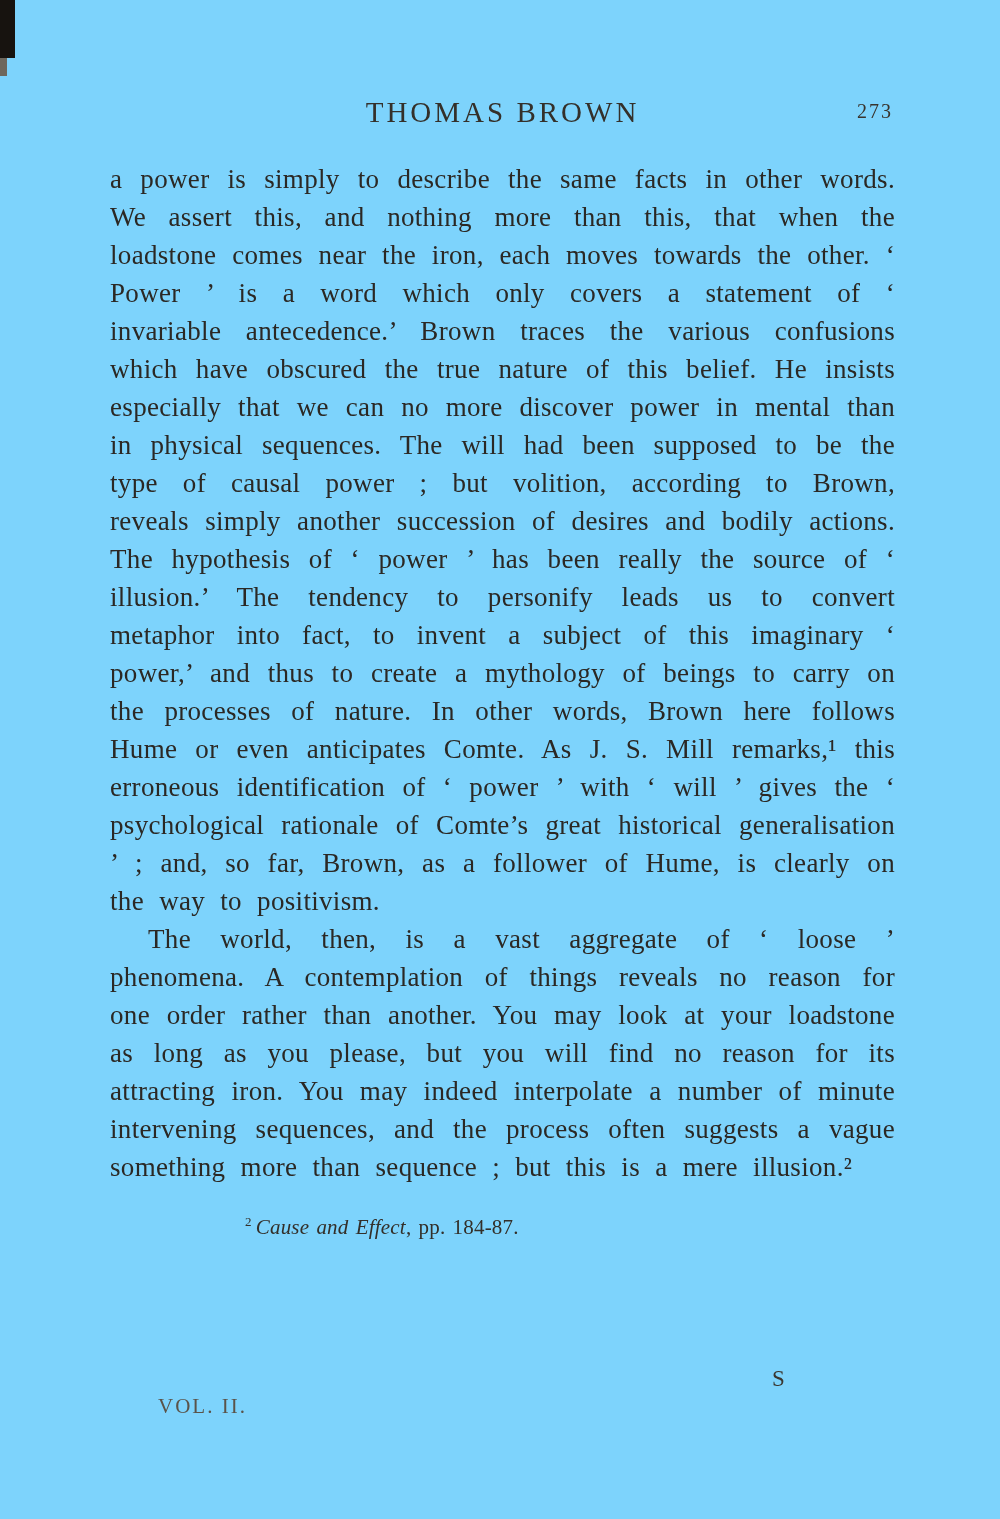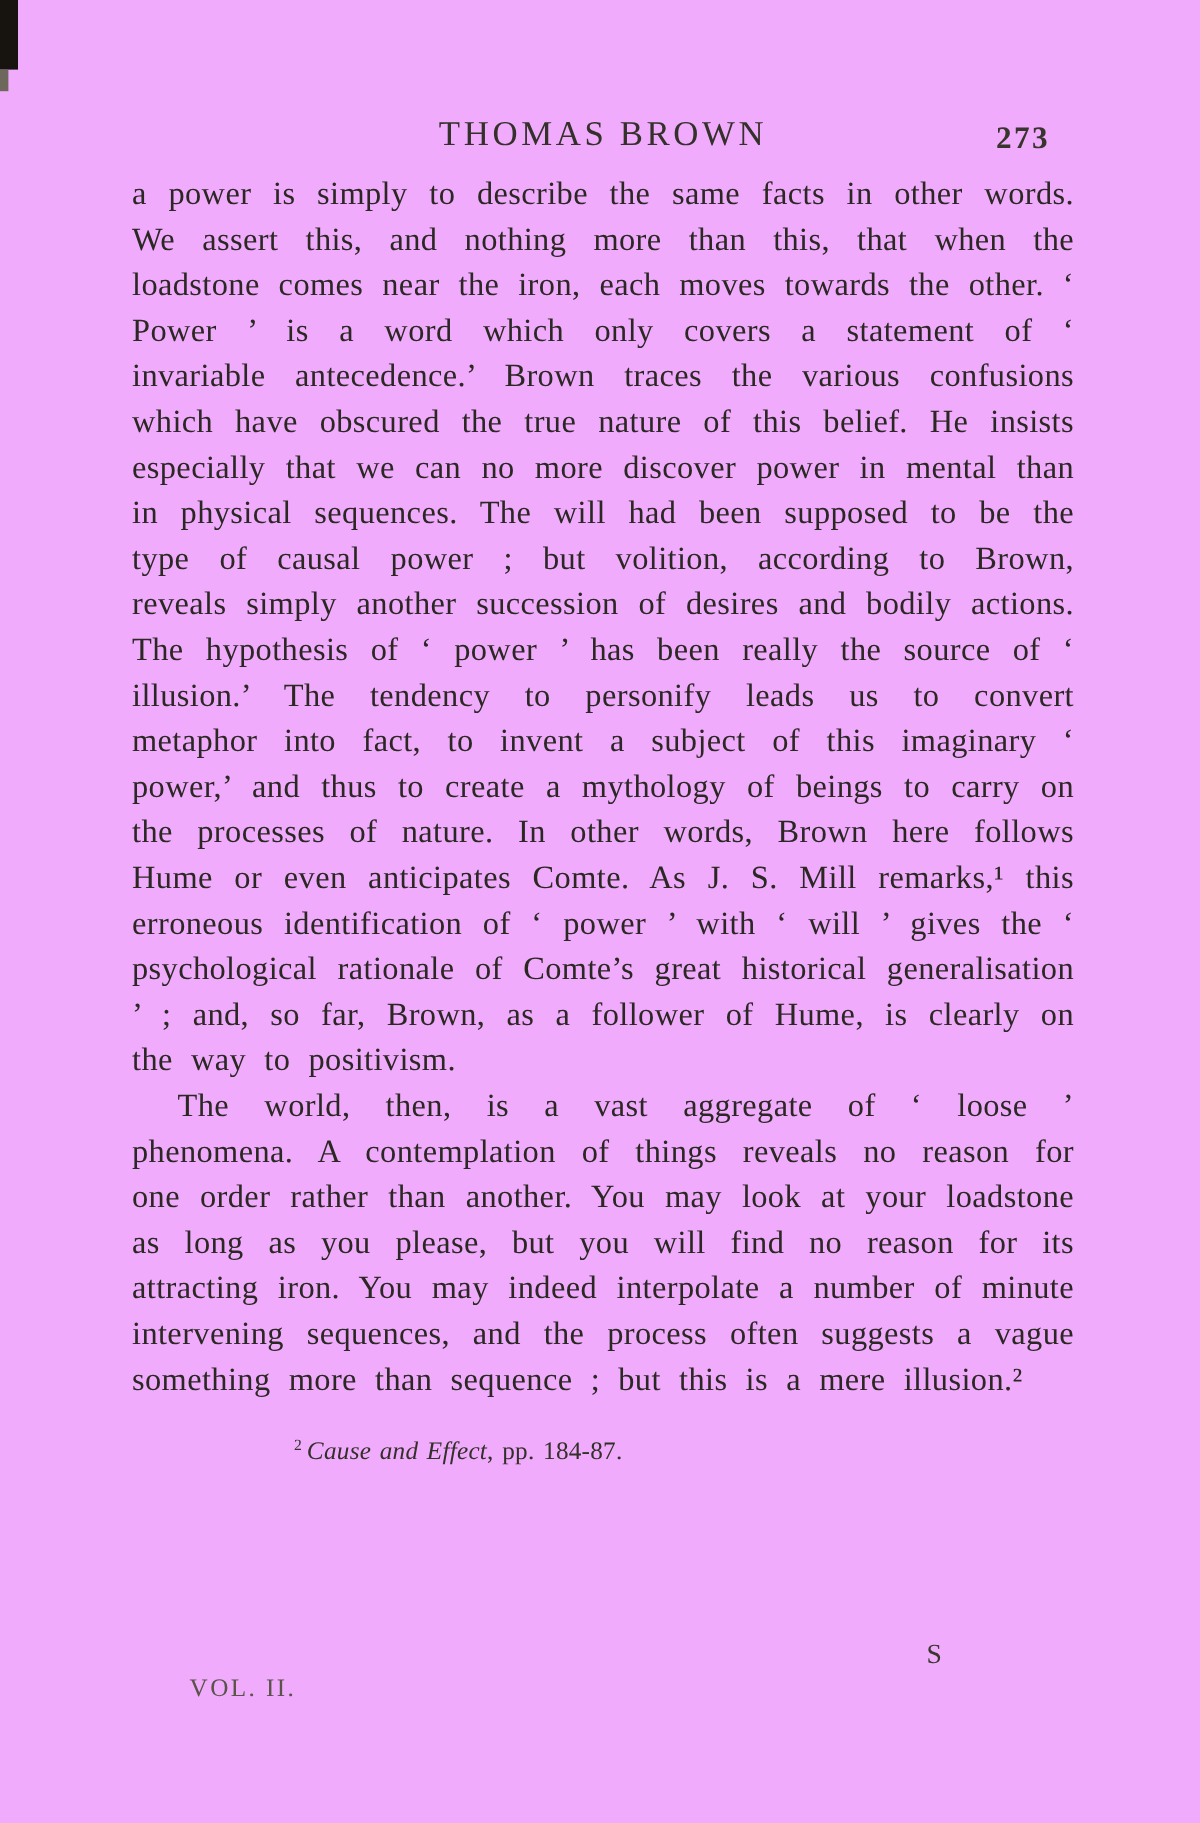--- a/index.html
+++ b/index.html
@@ -5,21 +5,21 @@
   html, body {
     margin: 0;
     padding: 0;
     background: #e8e6df;
   }
   .page {
     position: relative;
     width: 1000px;
     height: 1519px;
     margin: 0 auto;
-    background: #f0abfc;
+    background: #7dd3fc;
     box-sizing: border-box;
     padding: 96px 105px 0 110px;
     overflow: hidden;
     font-family: "Liberation Serif", "DejaVu Serif", serif;
     color: #2b2824;
   }
   .scan-artifact {
     position: absolute;
     left: 0;
     top: 0;
@@ -42,28 +42,28 @@
   }
   .head-title {
     display: block;
     text-align: center;
     font-size: 29px;
     letter-spacing: 3px;
     color: #34302a;
   }
   .page-number {
     position: absolute;
-    right: 20px;
+    right: 2px;
     top: 4px;
-    font-size: 26px;
+    font-size: 20px;
     letter-spacing: 2px;
     color: #39342d;
-    font-weight: bold;
   }
   .body-text {
+    margin-top: 18px;
   }
   .para {
     margin: 0;
     font-size: 27px;
     line-height: 38px;
     text-align: justify;
     word-spacing: 0.30em;
     letter-spacing: 0.012em;
   }
   .para.indent {

